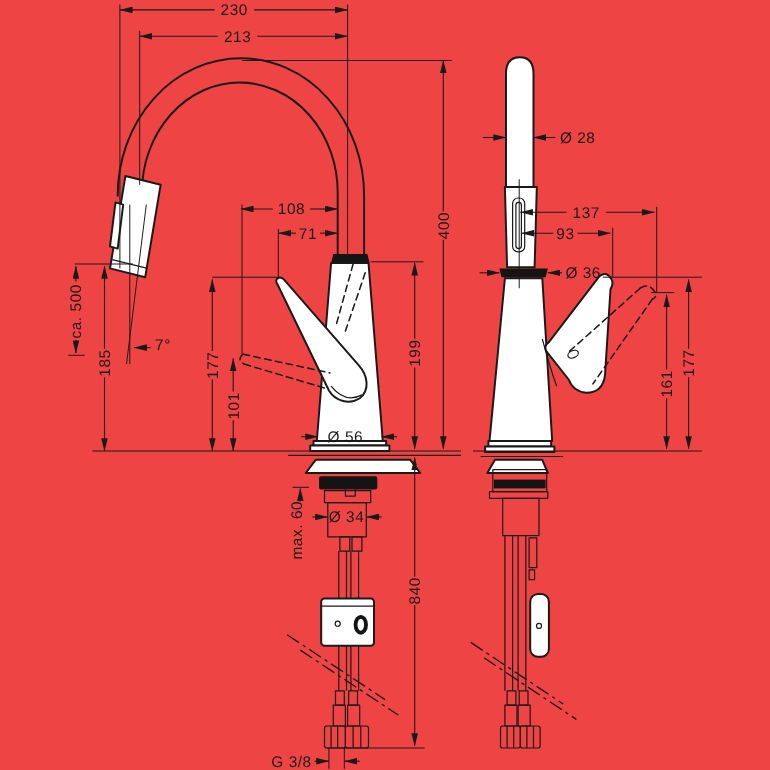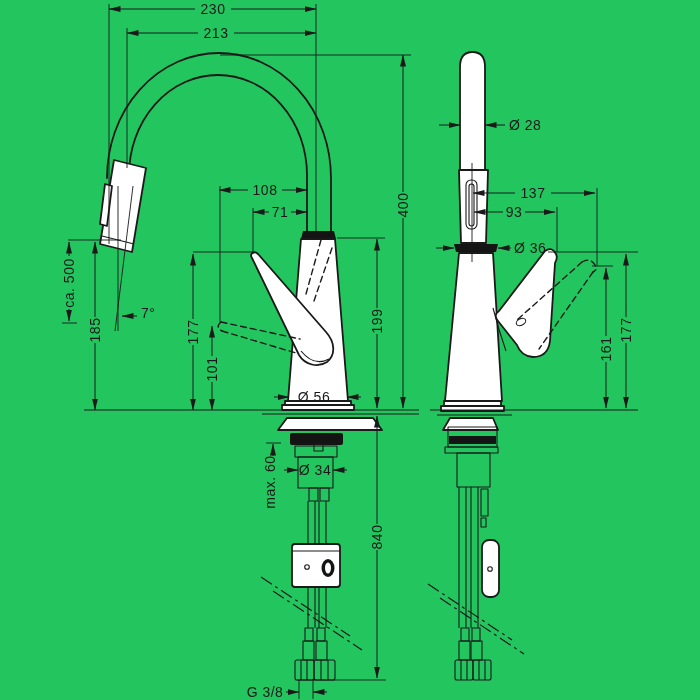--- a/index.html
+++ b/index.html
@@ -1,16 +1,16 @@
 <!DOCTYPE html>
 <html><head>
 <meta charset="utf-8">
 <style>
   html,body{margin:0;padding:0;background:#fff;}
-  #stage{position:relative;width:700px;height:700px;background:#22c55e;overflow:hidden;
+  #stage{position:relative;width:700px;height:700px;background:#ef4444;overflow:hidden;
          font-family:"Liberation Sans", sans-serif;}
   svg{position:absolute;left:0;top:0;}
   .obj{fill:none;stroke:#1a1a1a;stroke-width:1.8;stroke-linejoin:round;stroke-linecap:round;}
   .objw{fill:#fff;stroke:#1a1a1a;stroke-width:1.8;stroke-linejoin:round;}
   .det{fill:none;stroke:#1a1a1a;stroke-width:1.1;stroke-linejoin:round;}
   .fillk{fill:#141414;stroke:none;}
   .dash{fill:none;stroke:#1a1a1a;stroke-width:1.4;stroke-dasharray:6 4;stroke-linecap:round;}
   .brk{fill:none;stroke:#1a1a1a;stroke-width:1.2;stroke-dasharray:13 4 3 4;}
   .dim{fill:none;stroke:#1a1a1a;stroke-width:1;}
   .ext{fill:none;stroke:#1a1a1a;stroke-width:0.9;}

